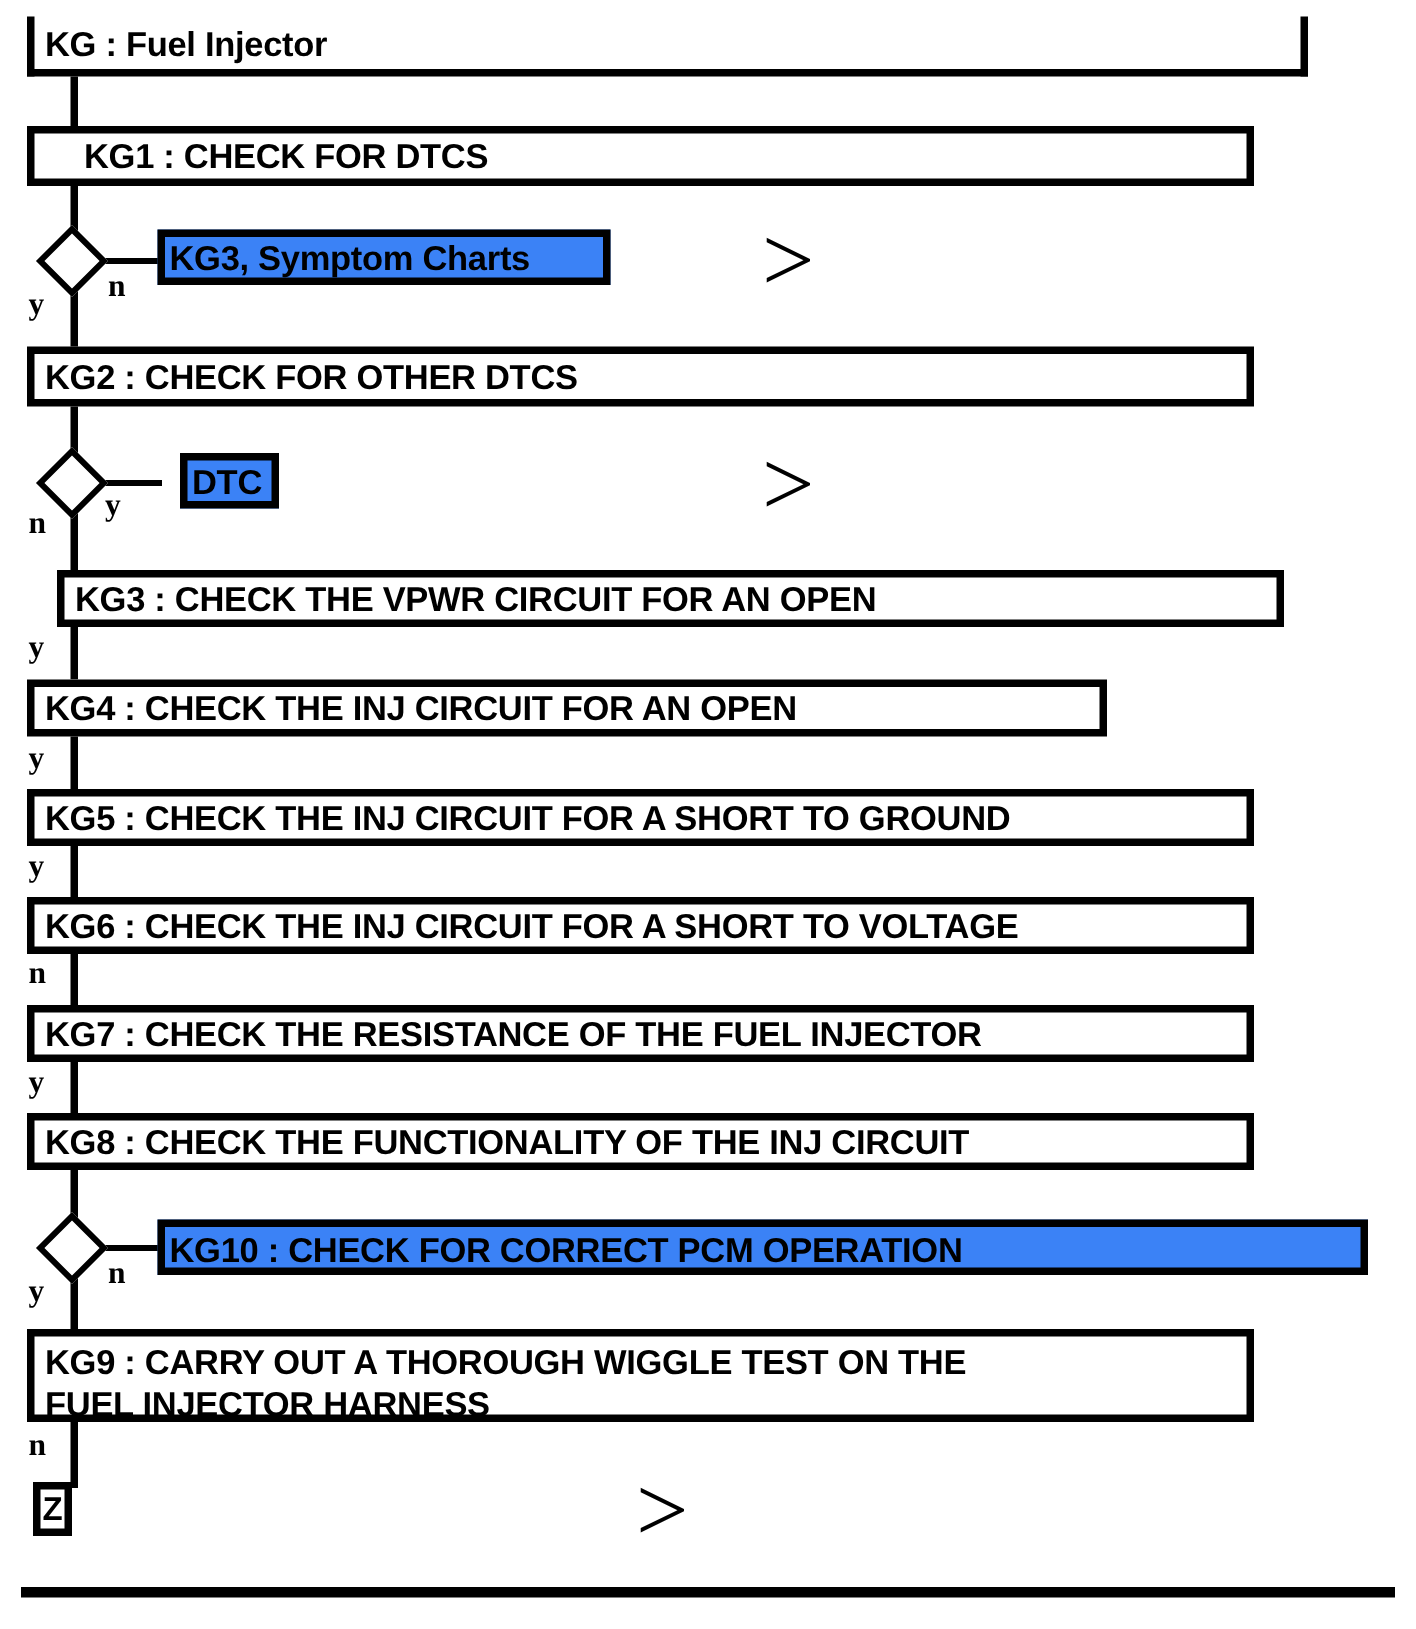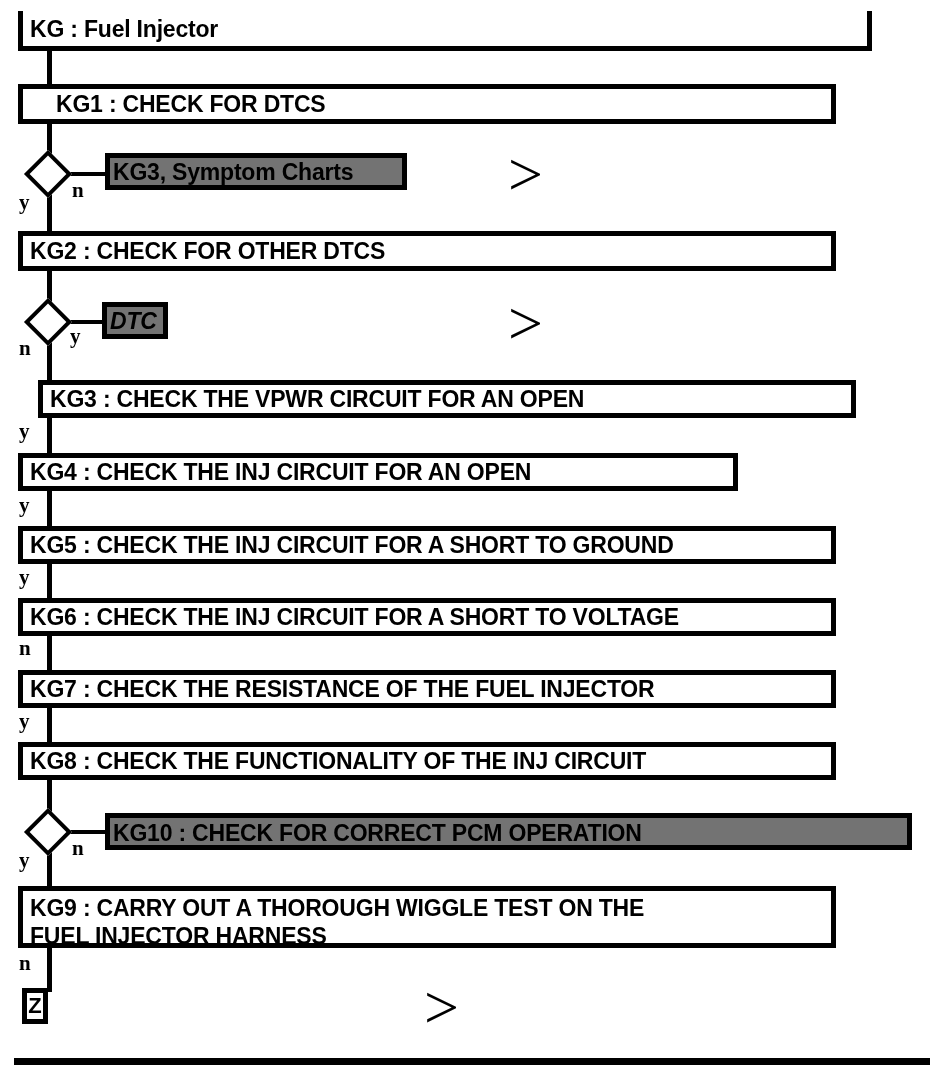--- a/index.html
+++ b/index.html
@@ -45,21 +45,21 @@
   
   .title-box {
     border-top: 0 solid #000000;
   }
 
   
   .ref-box {
     position: absolute;
     box-sizing: border-box;
     border: 5px solid #000000;
-    background: #737373;
+    background: #3b82f6;
     display: flex;
     align-items: center;
     justify-content: flex-start;
     padding: 0 2px 0 3px;
   }
   .ref-label {
     font-weight: bold;
     font-size: 23px;
     line-height: 24px;
     color: #000000;
@@ -178,21 +178,21 @@
   <div class="chevron" style="left:508px; top:143px;">&gt;</div>
 
   <div class="step-box" style="left:18px; top:231px; width:818px; height:40px;">
     <span class="step-label">KG2 : CHECK FOR OTHER DTCS</span>
   </div>
 
   <div class="diamond" style="left:31px; top:305px;"></div>
   <div class="branch-label" style="left:19px; top:338px;">n</div>
   <div class="branch-label" style="left:70px; top:326px;">y</div>
 
-  <div class="ref-box" style="left:102px; top:302px; width:66px; height:37px;font-style:italic;">
+  <div class="ref-box" style="left:120px; top:302px; width:66px; height:37px;">
     <span class="ref-label">DTC</span>
   </div>
 
   <div class="chevron" style="left:508px; top:292px;">&gt;</div>
 
   <div class="step-box" style="left:18px; top:380px; width:818px; height:38px;margin-left:20px;">
     <span class="step-label">KG3 : CHECK THE VPWR CIRCUIT FOR AN OPEN</span>
   </div>
   <div class="branch-label" style="left:19px; top:421px;">y</div>
 

